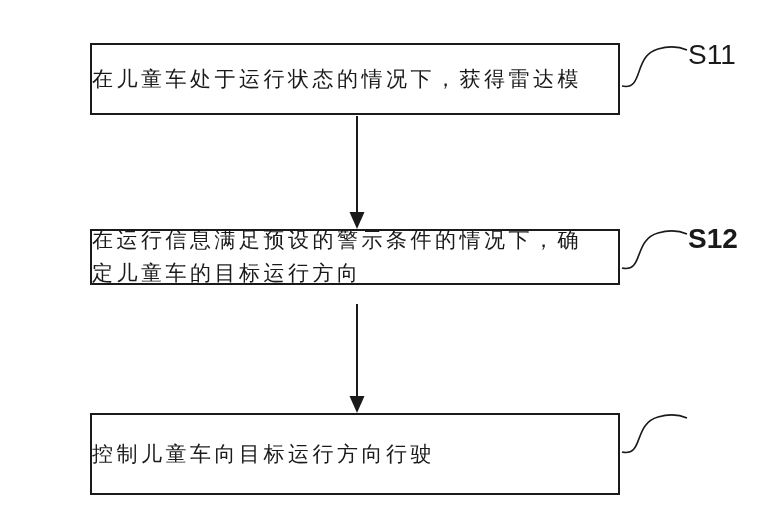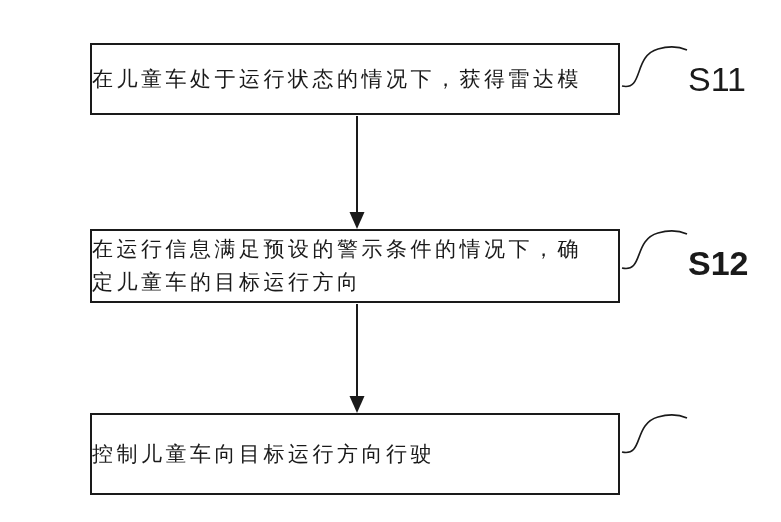--- a/index.html
+++ b/index.html
@@ -29,32 +29,31 @@
     text-align: center;
   }
   .flow-box .line {
     font-size: 21px;
     letter-spacing: 3.5px;
     line-height: 33px;
     color: #1a1a1a;
     white-space: nowrap;
   }
   .box1 { top: 43px;  height: 72px; }
-  .box2 { top: 229px; height: 74px; }
+  .box2 { top: 229px; height: 56px; }
   .box3 { top: 413px; height: 82px; }
   .step-label {
     position: absolute;
     left: 688px;
     width: 70px;
     font-family: "Liberation Sans", sans-serif;
-    font-size: 34px;
+    font-size: 28px;
     line-height: 30px;
     color: #1a1a1a;
     text-align: left;
-    margin-top: 24px;
   }
   .label-s11 { top: 40px; }
   .label-s12 { top: 224px; font-weight: bold; }
   .label-s13 { top: 404px; }
   svg.overlay {
     position: absolute;
     left: 0;
     top: 0;
     width: 781px;
     height: 522px;

